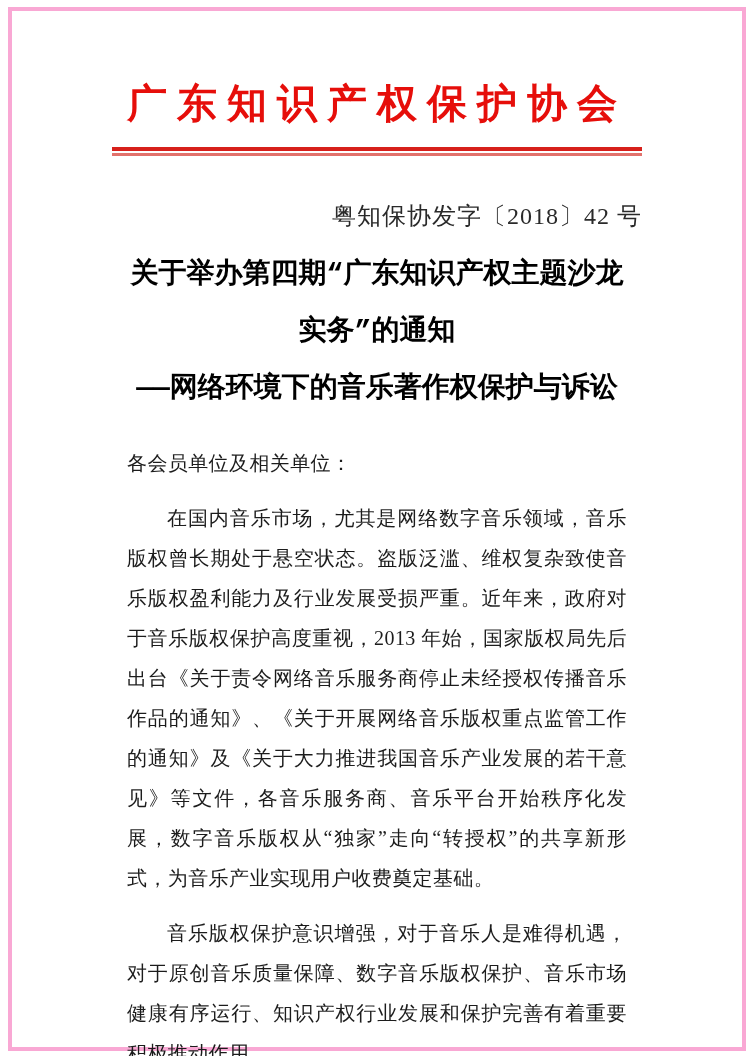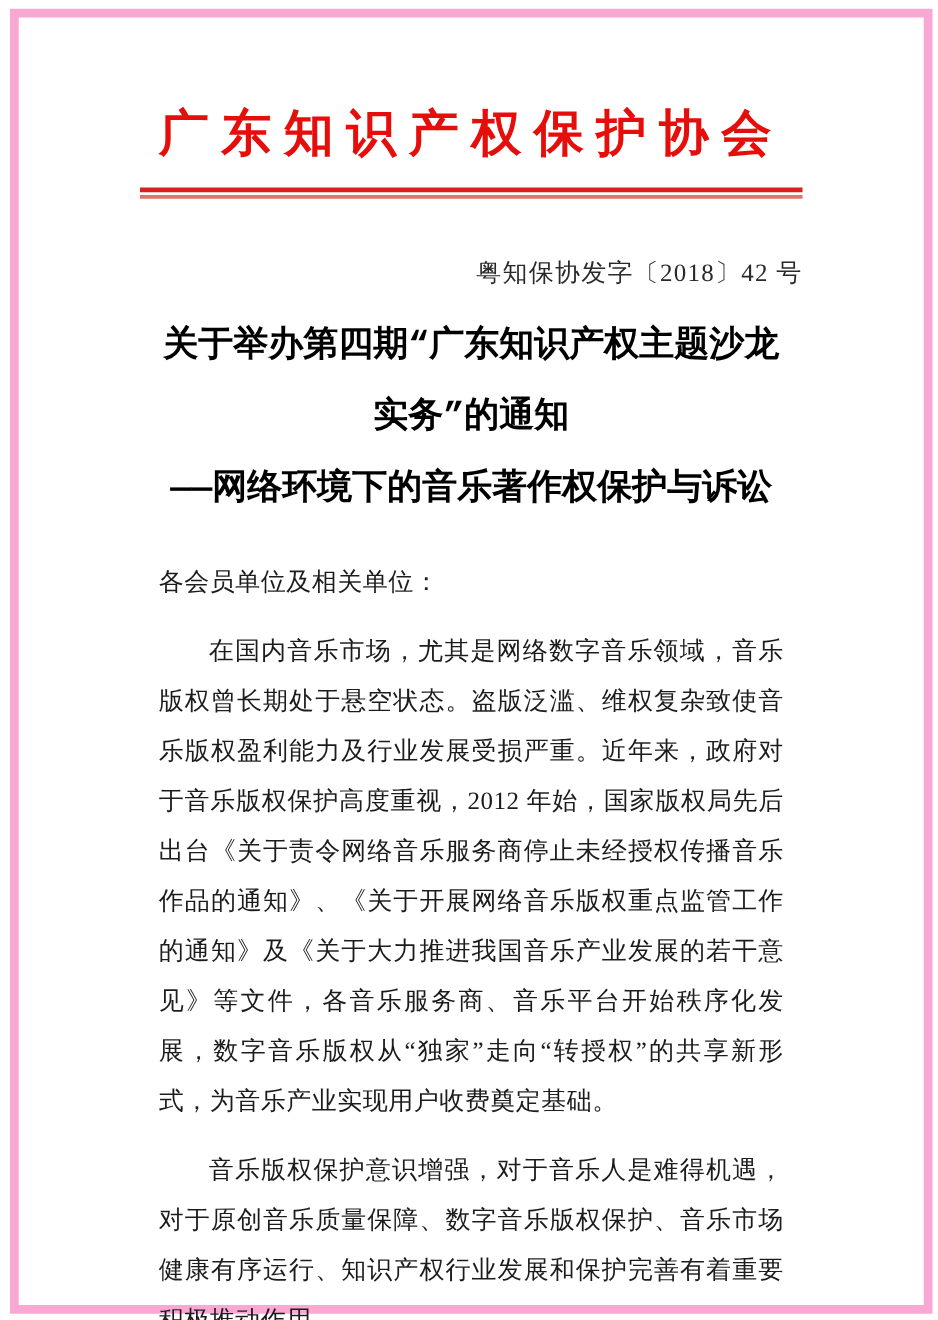--- a/index.html
+++ b/index.html
@@ -13,21 +13,21 @@
     overflow: hidden;
     position: relative;
     font-family: "Liberation Serif", "DejaVu Serif", serif;
   }
   .page {
     position: absolute;
     left: 8px;
     top: 7px;
     right: 4px;
     bottom: 5px;
-    border: 7px solid #f9a8d4;
+    border: 4px solid #f9a8d4;
     background: #ffffff;
     box-sizing: border-box;
   }
   .content {
     width: 530px;
     margin: 0 auto;
   }
   .org-header {
     margin-top: 68px;
     font-size: 40px;
@@ -39,21 +39,21 @@
   }
   .rule {
     margin-top: 18px;
     font-size: 0;
   }
   .rule-top   { height: 4px; }
   .rule-gap   { height: 2px; background: #ffffff; }
   .rule-bottom{ height: 3px; }
   .doc-number {
     margin-top: 46px;
-    font-size: 20px;
+    font-size: 24px;
     line-height: 28px;
     text-align: right;
     letter-spacing: 1px;
     color: #2a2a2a;
   }
   .doc-title {
     margin: 16px 0 0 0;
     font-size: 28px;
     line-height: 57px;
     font-weight: bold;
@@ -90,18 +90,18 @@
     <div class="doc-number">粤知保协发字〔2018〕42 号</div>
 
     <h1 class="doc-title">
       <span class="title-line">关于举办第四期“广东知识产权主题沙龙</span>
       <span class="title-line">实务”的通知</span>
       <span class="title-line">——网络环境下的音乐著作权保护与诉讼</span>
     </h1>
 
     <div class="body-text">
       <p class="salutation">各会员单位及相关单位：</p>
-      <p class="para">在国内音乐市场，尤其是网络数字音乐领域，音乐版权曾长期处于悬空状态。盗版泛滥、维权复杂致使音乐版权盈利能力及行业发展受损严重。近年来，政府对于音乐版权保护高度重视，2012 年始，国家版权局先后出台《关于责令网络音乐服务商停止未经授权传播音乐作品的通知》、《关于开展网络音乐版权重点监管工作的通知》及《关于大力推进我国音乐产业发展的若干意见》等文件，各音乐服务商、音乐平台开始秩序化发展，数字音乐版权从“独家”走向“转授权”的共享新形式，为音乐产业实现用户收费奠定基础。</p>
+      <p class="para">在国内音乐市场，尤其是网络数字音乐领域，音乐版权曾长期处于悬空状态。盗版泛滥、维权复杂致使音乐版权盈利能力及行业发展受损严重。近年来，政府对于音乐版权保护高度重视，2013 年始，国家版权局先后出台《关于责令网络音乐服务商停止未经授权传播音乐作品的通知》、《关于开展网络音乐版权重点监管工作的通知》及《关于大力推进我国音乐产业发展的若干意见》等文件，各音乐服务商、音乐平台开始秩序化发展，数字音乐版权从“独家”走向“转授权”的共享新形式，为音乐产业实现用户收费奠定基础。</p>
       <p class="para">音乐版权保护意识增强，对于音乐人是难得机遇，对于原创音乐质量保障、数字音乐版权保护、音乐市场健康有序运行、知识产权行业发展和保护完善有着重要积极推动作用。</p>
     </div>
 
   </div>
 </div>
 
 </body></html>

